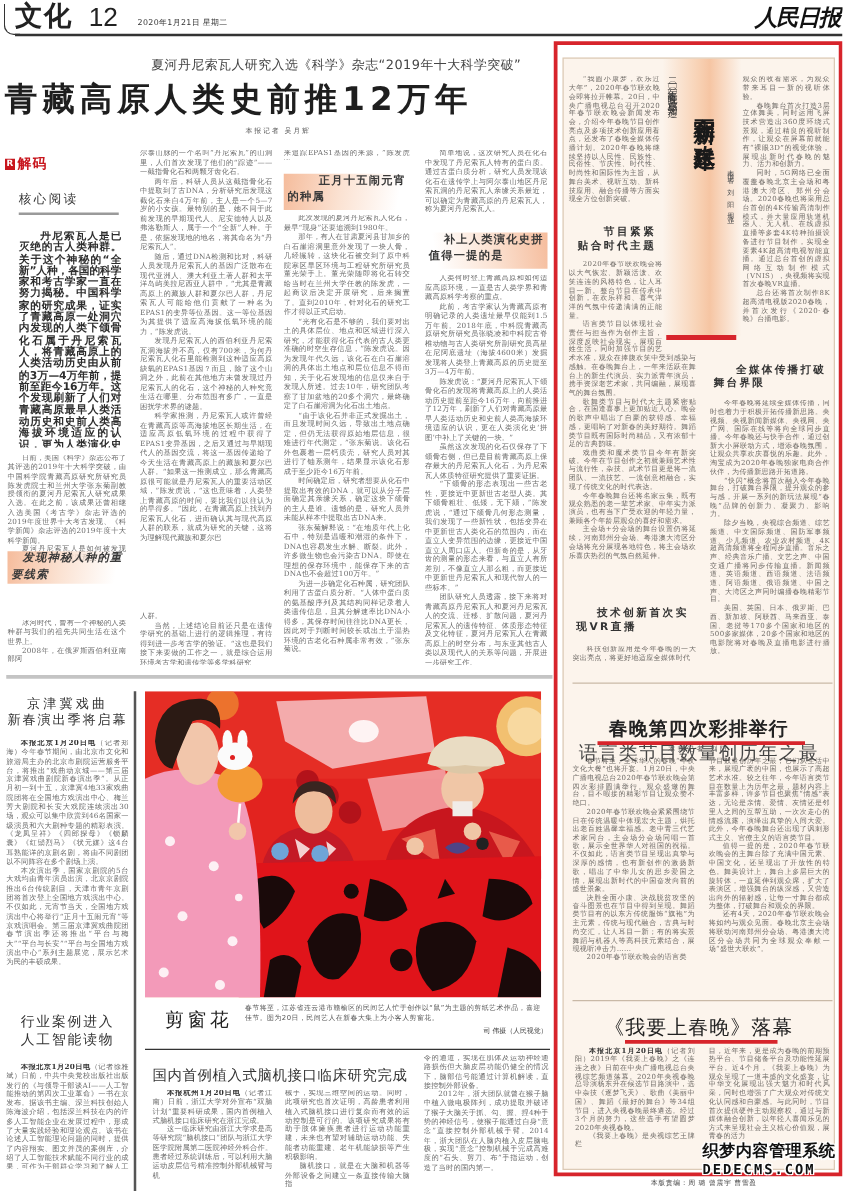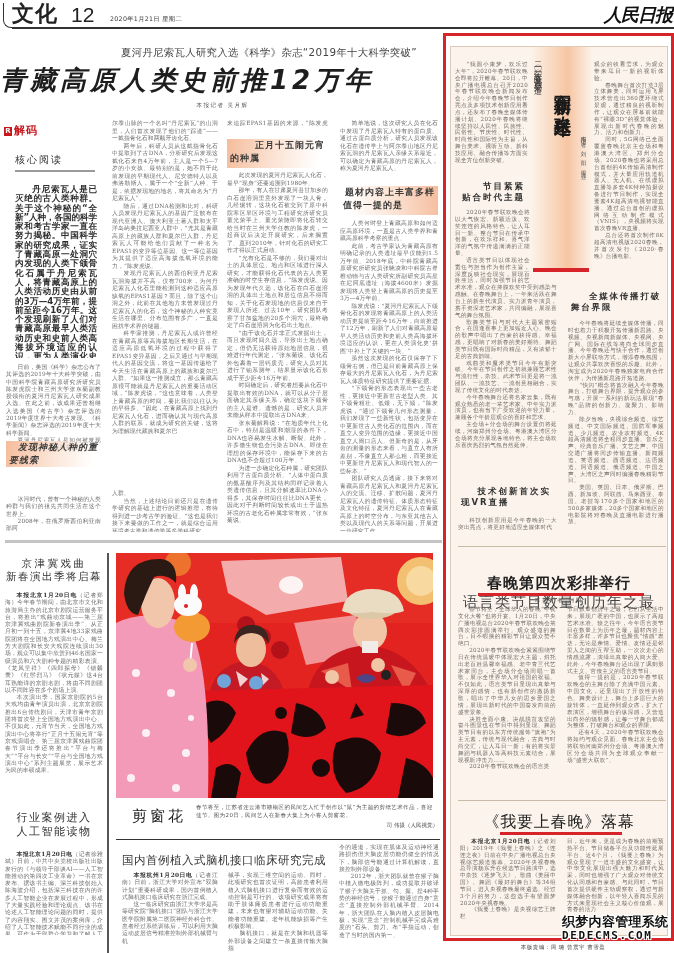--- a/index.html
+++ b/index.html
@@ -7,21 +7,21 @@
   .abs{position:absolute;}
   
   .hdr-bracket{left:3px;top:3px;width:12px;height:24px;border-left:1.5px solid #333;border-bottom:1.5px solid #333;border-bottom-left-radius:8px;}
   .hdr-rule{left:12px;top:27px;width:662px;height:1.5px;background:#333;}
   .hdr-section{left:12px;top:1px;font-size:22px;font-weight:bold;line-height:26px;letter-spacing:1px;color:#222;font-family:"DejaVu Sans",sans-serif;}
   .hdr-page{left:71px;top:2px;font-size:21px;line-height:26px;color:#222;font-family:"Liberation Sans",sans-serif;}
   .hdr-date{left:110px;top:15px;font-size:6.3px;line-height:8px;color:#333;letter-spacing:.3px;}
   .masthead{left:604px;top:3px;font-size:18px;line-height:24px;font-style:italic;font-weight:bold;color:#111;letter-spacing:-1px;font-family:"DejaVu Serif",serif;}
   
   .kicker{left:0;top:46px;width:538px;text-align:center;font-size:10.3px;line-height:13px;color:#444;letter-spacing:.4px;}
-  .lead-title{left:0;top:64px;width:378px;text-align:left;font-size:26px;font-weight:bold;line-height:32px;letter-spacing:4px;color:#1e1e1e;font-style:italic;}
+  .lead-title{left:0;top:64px;width:378px;text-align:right;font-size:26px;font-weight:bold;line-height:32px;letter-spacing:4px;color:#1e1e1e;}
   .byline{font-size:5.5px;line-height:7px;color:#555;letter-spacing:1.5px;text-align:center;}
   .badge{left:4px;top:127px;width:8px;height:9px;background:#c8161d;color:#fff;font-size:7px;line-height:9px;font-weight:bold;text-align:center;}
   .badge-label{left:14px;top:124px;font-size:11px;line-height:13px;font-weight:bold;color:#c8161d;letter-spacing:1px;}
   .core-title{left:15px;top:154px;font-size:10px;line-height:12px;letter-spacing:2px;color:#333;}
   .core-rule{left:15px;top:170px;width:80px;height:2px;background:#9a9a9a;}
   .core-text{left:15px;top:185px;width:82px;height:173px;overflow:hidden;font-size:8.6px;line-height:9.3px;color:#2e2e2e;font-weight:600;text-align:justify;text-indent:2em;letter-spacing:-.2px;}
   .txt{position:absolute;font-family:"DejaVu Serif",serif;font-size:5.8px;line-height:7.5px;color:#6b6b6b;text-align:justify;overflow:hidden;letter-spacing:.15px;}
   .txt p{margin:0;text-indent:2em;}
   .txt.cont p:first-child{text-indent:0;}
   .txt b{color:#333;}
@@ -119,21 +119,21 @@
     <p>“由于该化石并非正式发掘出土，而且发现时间久远，导致出土地点确定，但仍无法获得原始地层信息，很难进行年代测定，”张东菊说。该化石外包裹着一层钙质壳，研究人员对其进行了铀系测年，结果显示该化石形成于至少距今16万年前。</p>
     <p>时间确定后，研究者想要从化石中提取出有效的DNA，就可以从分子层面确定其亲缘关系，确定这块下颌骨的主人是谁。遗憾的是，研究人员并未能从样本中提取出古DNA来。</p>
     <p>张东菊解释说：“在地质年代上化石中，特别是温暖和潮湿的条件下，DNA也容易发生水解、断裂。此外，许多微生物也会污染古DNA。即使在理想的保存环境中，能保存下来的古DNA也不会超过100万年。”</p>
     <p>为进一步确定化石种属，研究团队利用了古蛋白质分析。“人体中蛋白质的氨基酸序列及其结构同样记录着人类遗传信息，且其分解速率比DNA小得多，其保存时间往往比DNA更长，因此对于判断时间较长或出土于温热环境的古老化石种属非常有效，”张东菊说。</p>
   </div>
 
 <div class="txt" style="left:340px;top:120px;width:98px;height:61px;">
     <p>简单地说，这次研究人员在化石中发现了丹尼索瓦人特有的蛋白质。通过古蛋白质分析，研究人员发现该化石在遗传学上与阿尔泰山地区丹尼索瓦洞的丹尼索瓦人亲缘关系最近，可以确定为青藏高原的丹尼索瓦人，称为夏河丹尼索瓦人。</p>
   </div>
 <div class="hd2 grad-l" style="left:340px;top:186px;width:98px;height:29px;">
-  <div class="l1">题材内容上丰富多样</div>
+  <div class="l1">补上人类演化史拼</div>
   <div class="l2">值得一提的是</div>
 </div>
 <div class="txt" style="left:340px;top:220px;width:98px;height:312px;">
     <p>人类何时登上青藏高原和如何适应高原环境，一直是古人类学界和青藏高原科学考察的重点。</p>
     <p>此前，考古学家认为青藏高原有明确记录的人类遗址最早仅能到1.5万年前。2018年底，中科院青藏高原研究所研究员张晓凌和中科院古脊椎动物与古人类研究所副研究员高星在尼阿底遗址（海拔4600米）发掘发现将人类登上青藏高原的历史提至3万—4万年前。</p>
     <p>陈发虎说：“夏河丹尼索瓦人下颌骨化石的发现将青藏高原上的人类活动历史提前至距今16万年，向前推进了12万年，刷新了人们对青藏高原最早人类活动历史和史前人类高海拔环境适应的认识，更在人类演化史‘拼图’中补上了关键的一块。”</p>
     <p>虽然这次发现的化石仅保存了下颌骨右侧，但已是目前青藏高原上保存最大的丹尼索瓦人化石，为丹尼索瓦人体质特征研究提供了重要证据。</p>
     <p>“下颌骨的形态表现出一些古老性，更接近中更新世古老型人类。其下颌骨粗壮、低矮，无下颏，”陈发虎说，“通过下颌骨几何形态测量，我们发现了一些新性状，包括变异在中更新世古人类化石的范围内，而在直立人变异范围的边缘，更接近中国直立人周口店人。但新奇的是，从牙齿的测量的形态来看，与直立人有所差别，不像直立人那么粗，而更接近中更新世丹尼索瓦人和现代智人的一些标本。”</p>
     <p>团队研究人员透露，接下来将对青藏高原丹尼索瓦人和夏河丹尼索瓦人的交流、迁移、扩散问题，夏河丹尼索瓦人的遗传特征、体质形态特征及文化特征，夏河丹尼索瓦人在青藏高原上的时空分布，与东亚其他古人类以及现代人的关系等问题，开展进一步研究工作。</p>
   </div>

